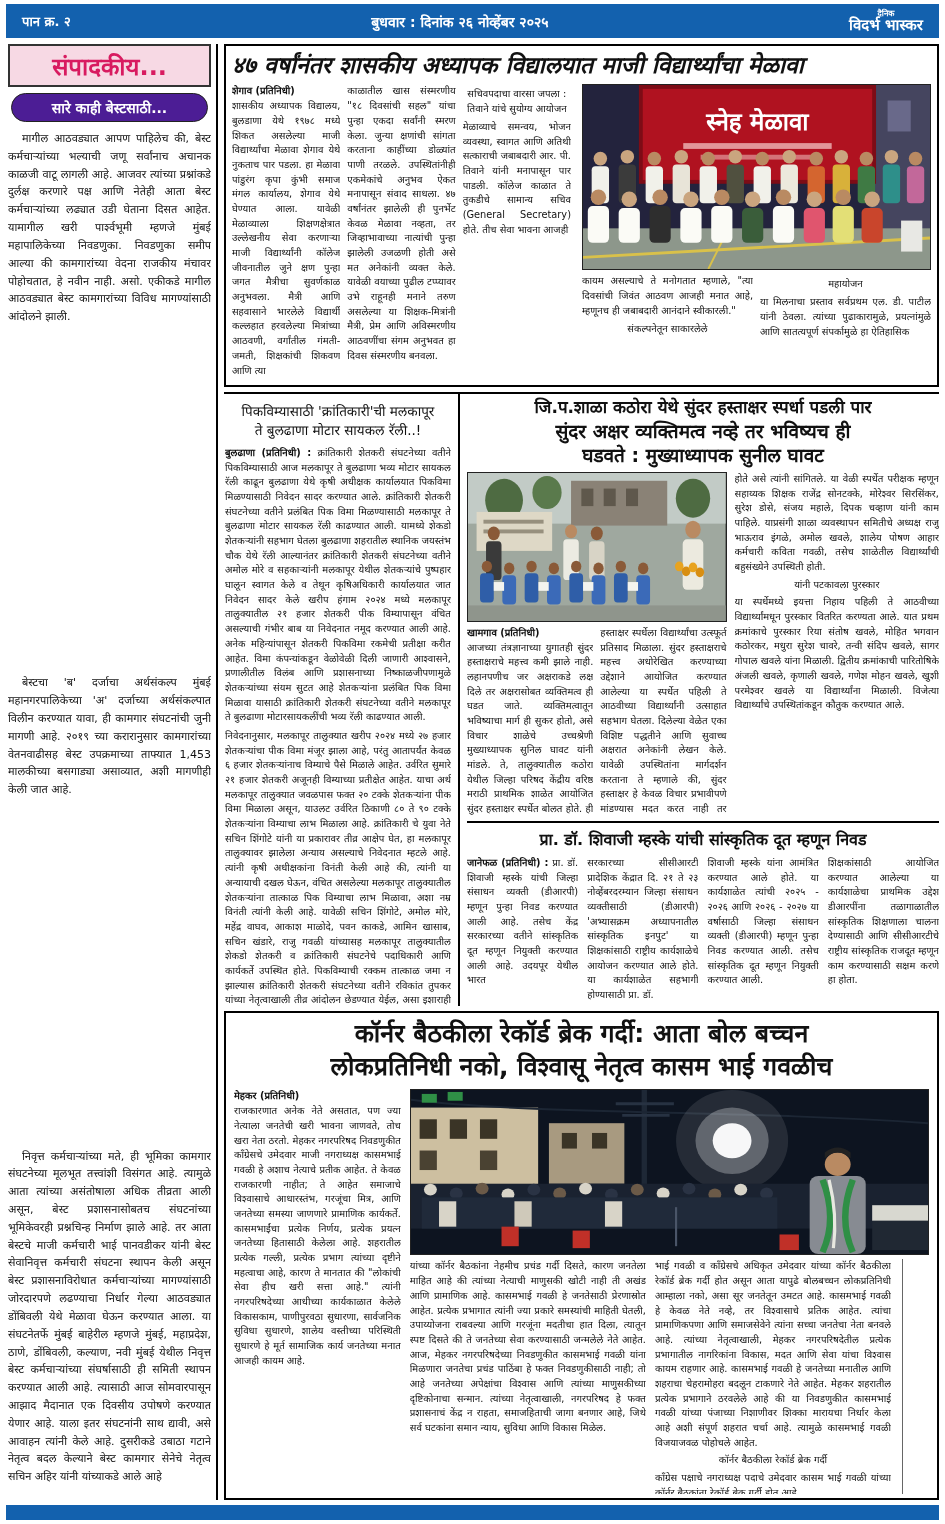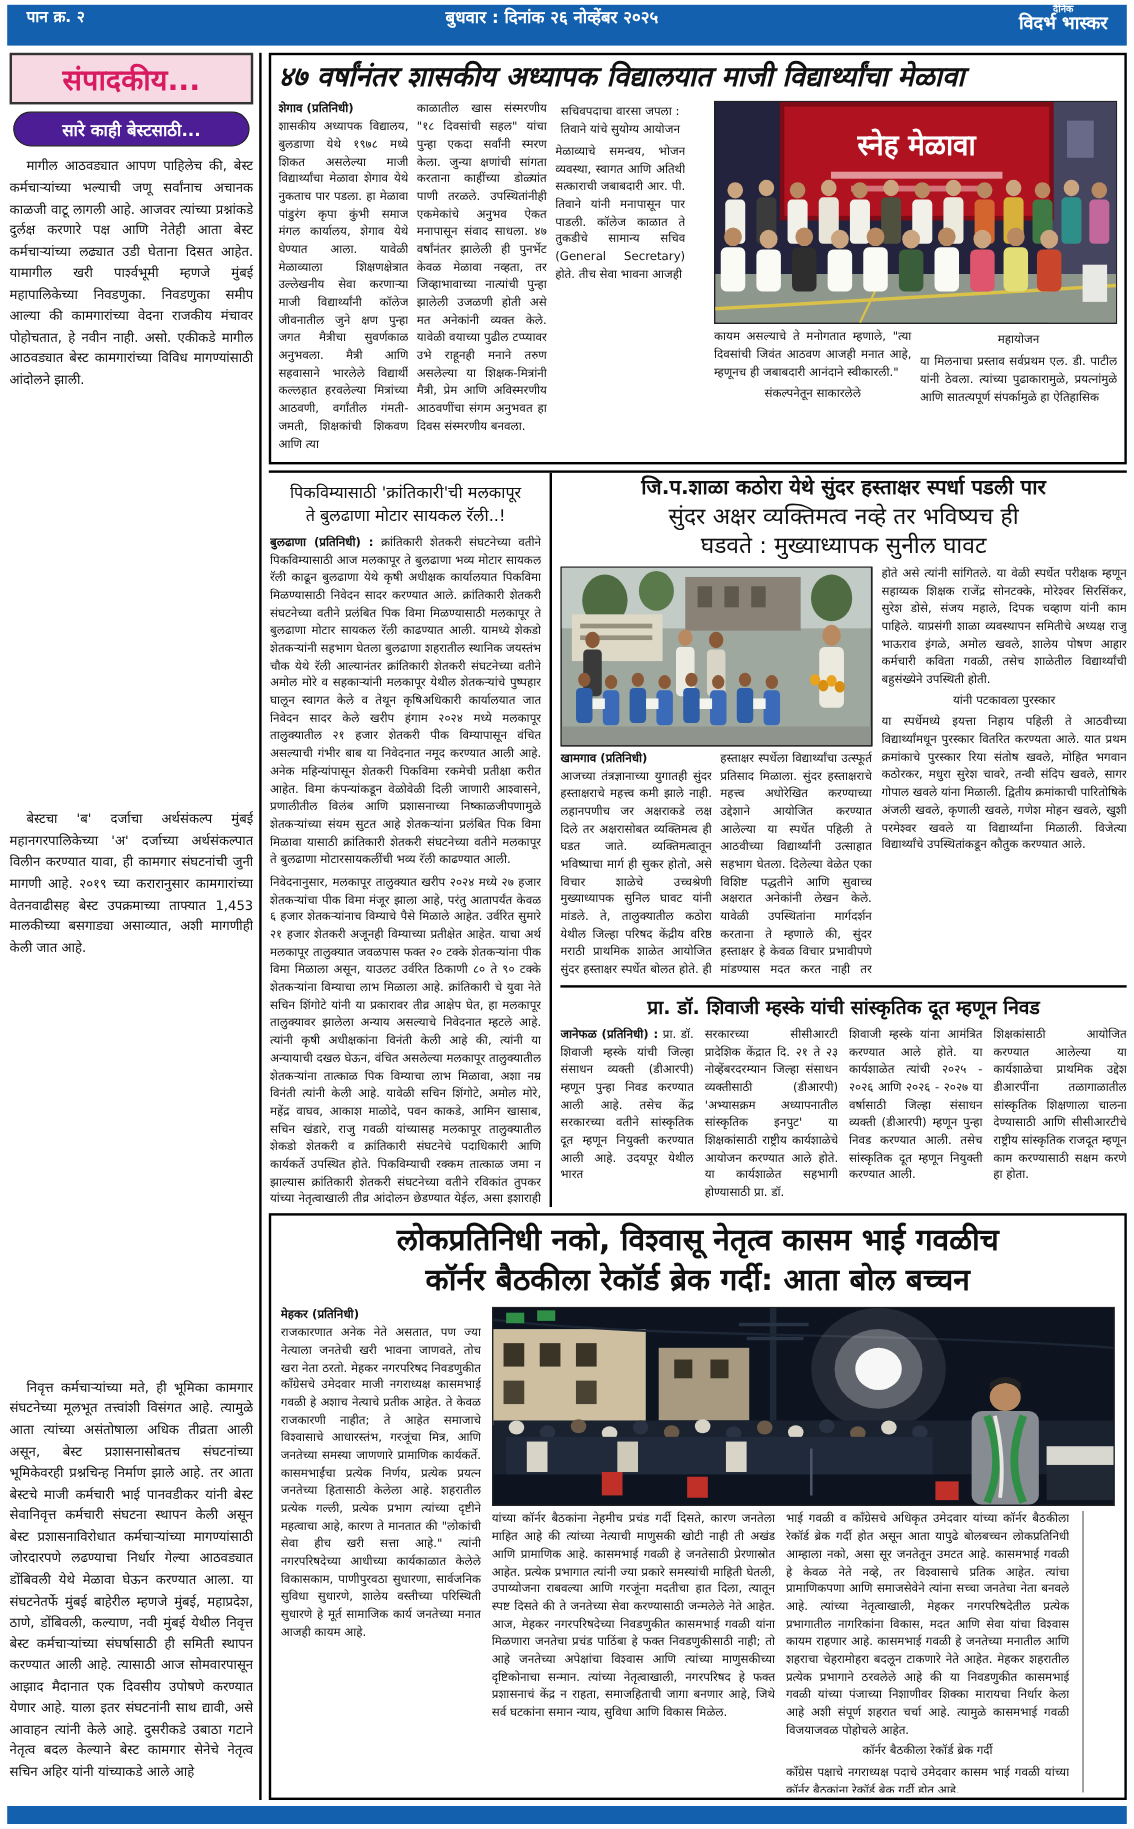--- a/index.html
+++ b/index.html
@@ -1,20 +1,20 @@
 <!DOCTYPE html>
 <html lang="mr"><head>
 <meta charset="utf-8">
 <style>
   html,body{margin:0;padding:0;background:#e9e9e9;}
   .page{position:relative;width:945px;height:1524px;background:#ffffff;margin:0 auto;
         font-family:"DejaVu Sans",sans-serif;color:#111;overflow:hidden;}
   
   .topbar{position:absolute;top:4px;left:6px;right:6px;height:34px;background:#1361ae;
-          color:#fff;display:flex;align-items:flex-start;justify-content:space-between;padding:0 16px;box-sizing:border-box;}
+          color:#fff;display:flex;align-items:center;justify-content:space-between;padding:0 16px;box-sizing:border-box;}
   .topbar .pageno{font-size:13px;font-weight:bold;}
   .topbar .date{font-size:14px;font-weight:bold;}
   .masthead{text-align:center;line-height:1;}
   .masthead .daily{font-size:8px;font-weight:bold;display:block;}
   .masthead .name{font-size:15px;font-weight:bold;display:block;}
   
   .content{position:absolute;top:44px;left:6px;right:6px;bottom:24px;display:flex;}
   
   .editorial{flex:0 0 212px;border-right:2px solid #000;padding:0 5px 4px 2px;display:flex;flex-direction:column;box-sizing:border-box;}
   .ed-title{border:2px solid #333;background:#f7d9e4;color:#d81b60;font-size:24px;font-weight:bold;
@@ -27,35 +27,35 @@
   .main{flex:1;margin-left:6px;display:flex;flex-direction:column;min-width:0;}
   .body-txt{font-size:9.8px;line-height:1.5;text-align:justify;}
   .byl{display:block;font-weight:bold;}
   .byl-in{font-weight:bold;}
   .sub{display:block;text-align:center;font-weight:normal;margin:3px 0;}
   .para{margin:0 0 4px 0;}
   .photo{width:100%;display:block;border:1px solid #222;box-sizing:border-box;background:#222;}
   
   .melava{border:2px solid #000;padding:3px 6px;box-sizing:border-box;}
   .melava .hl{font-size:23px;font-weight:bold;text-align:left;line-height:1.15;margin:3px 0 6px 0;font-style:italic;}
-  .melava-body{height:298px;display:flex;gap:24px;overflow:hidden;}
+  .melava-body{height:298px;display:flex;gap:11px;overflow:hidden;}
   .melava-left{flex:0 0 48.5%;display:flex;gap:7px;min-width:0;}
   .melava-left .col{flex:1;overflow:hidden;}
   .melava-right{flex:1;display:flex;flex-direction:column;gap:4px;min-width:0;}
   .melava-right .photo{height:186px;flex:none;}
   .melava-below{flex:1;display:flex;gap:7px;overflow:hidden;}
   .melava-below .col{flex:1;overflow:hidden;}
   
   .midband{margin-top:5px;border-top:2px solid #000;display:flex;height:612px;overflow:hidden;}
   .rally{flex:0 0 33%;border-right:2px solid #000;padding:3px 7px 0 1px;box-sizing:border-box;overflow:hidden;}
   .rally .hl{font-size:13.5px;font-weight:normal;text-align:center;line-height:1.35;margin:5px 0 7px 0;}
   .rally .body-txt{overflow:hidden;}
   .rightzone{flex:1;padding:2px 0 0 7px;display:flex;flex-direction:column;min-width:0;}
   .hast .hl1{font-size:17px;font-weight:bold;text-align:center;line-height:1.3;}
-  .hast .hl2{font-size:19px;font-weight:normal;text-align:center;line-height:1.3;}
+  .hast .hl2{font-size:19px;font-weight:bold;text-align:center;line-height:1.3;}
   .hast-body{display:flex;gap:8px;height:344px;overflow:hidden;margin-top:4px;}
   .hast-stack{flex:0 0 55%;display:flex;flex-direction:column;gap:4px;min-width:0;}
   .hast-stack .photo{height:150px;flex:none;}
   .hast-two{flex:1;display:flex;gap:7px;overflow:hidden;}
   .hast-two .col{flex:1;overflow:hidden;}
   .hast-right{flex:1;overflow:hidden;}
   .mhaske{border-top:2px solid #000;margin-top:5px;padding-top:3px;flex:1;overflow:hidden;}
   .mhaske .hl{font-size:16px;font-weight:bold;text-align:center;margin:2px 0 6px 0;}
   .mhaske-cols{display:flex;gap:9px;overflow:hidden;height:calc(100% - 32px);}
   .mhaske-cols .col{flex:1;overflow:hidden;}
@@ -306,22 +306,22 @@
               <div class="col">
                 <span>शिक्षकांसाठी आयोजित करण्यात आलेल्या या कार्यशाळेचा प्राथमिक उद्देश डीआरपींना तळागाळातील सांस्कृतिक शिक्षणाला चालना देण्यासाठी आणि सीसीआरटीचे राष्ट्रीय सांस्कृतिक राजदूत म्हणून काम करण्यासाठी सक्षम करणे हा होता.</span>
               </div>
             </div>
           </article>
 
         </div>
       </div>
 
       <article class="gawali">
+        <div class="hl">कॉर्नर बैठकीला रेकॉर्ड ब्रेक गर्दी: आता बोल बच्चन</div>
         <div class="hl">लोकप्रतिनिधी नको, विश्वासू नेतृत्व कासम भाई गवळीच</div>
-        <div class="hl">कॉर्नर बैठकीला रेकॉर्ड ब्रेक गर्दी: आता बोल बच्चन</div>
         <div class="gawali-body body-txt">
           <div class="gawali-col1">
             <b class="byl">मेहकर (प्रतिनिधी)</b>
             <span>राजकारणात अनेक नेते असतात, पण ज्या नेत्याला जनतेची खरी भावना जाणवते, तोच खरा नेता ठरतो. मेहकर नगरपरिषद निवडणुकीत काँग्रेसचे उमेदवार माजी नगराध्यक्ष कासमभाई गवळी हे अशाच नेत्याचे प्रतीक आहेत. ते केवळ राजकारणी नाहीत; ते आहेत समाजाचे विश्वासाचे आधारस्तंभ, गरजूंचा मित्र, आणि जनतेच्या समस्या जाणणारे प्रामाणिक कार्यकर्ते. कासमभाईंचा प्रत्येक निर्णय, प्रत्येक प्रयत्न जनतेच्या हितासाठी केलेला आहे. शहरातील प्रत्येक गल्ली, प्रत्येक प्रभाग त्यांच्या दृष्टीने महत्वाचा आहे, कारण ते मानतात की "लोकांची सेवा हीच खरी सत्ता आहे." त्यांनी नगरपरिषदेच्या आधीच्या कार्यकाळात केलेले विकासकाम, पाणीपुरवठा सुधारणा, सार्वजनिक सुविधा सुधारणे, शालेय वस्तीच्या परिस्थिती सुधारणे हे मूर्त सामाजिक कार्य जनतेच्या मनात आजही कायम आहे.</span>
           </div>
           <div class="gawali-zone">
 
             <svg class="photo" viewBox="0 0 480 168" preserveAspectRatio="none">
               <rect width="480" height="168" fill="#0d1420"></rect>
               <rect x="0" y="18" width="118" height="82" fill="#cdbfa0"></rect>

